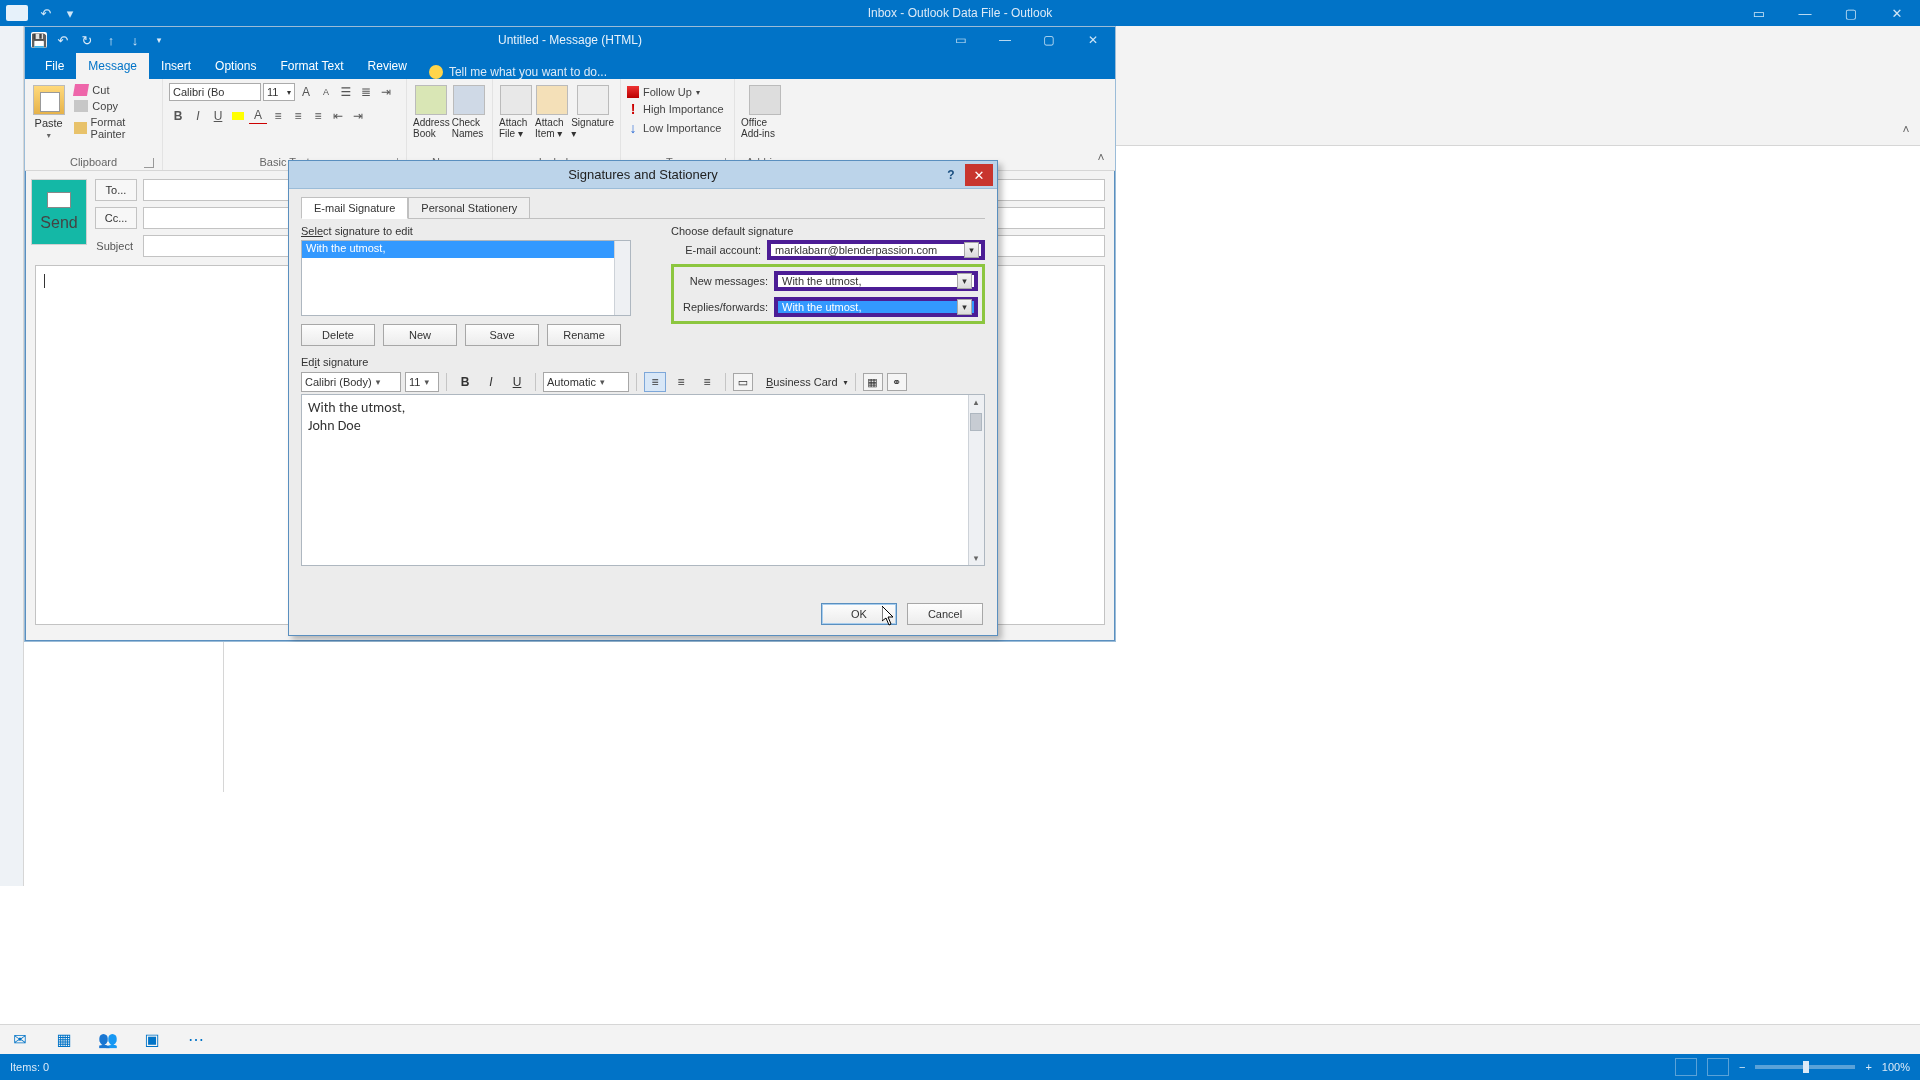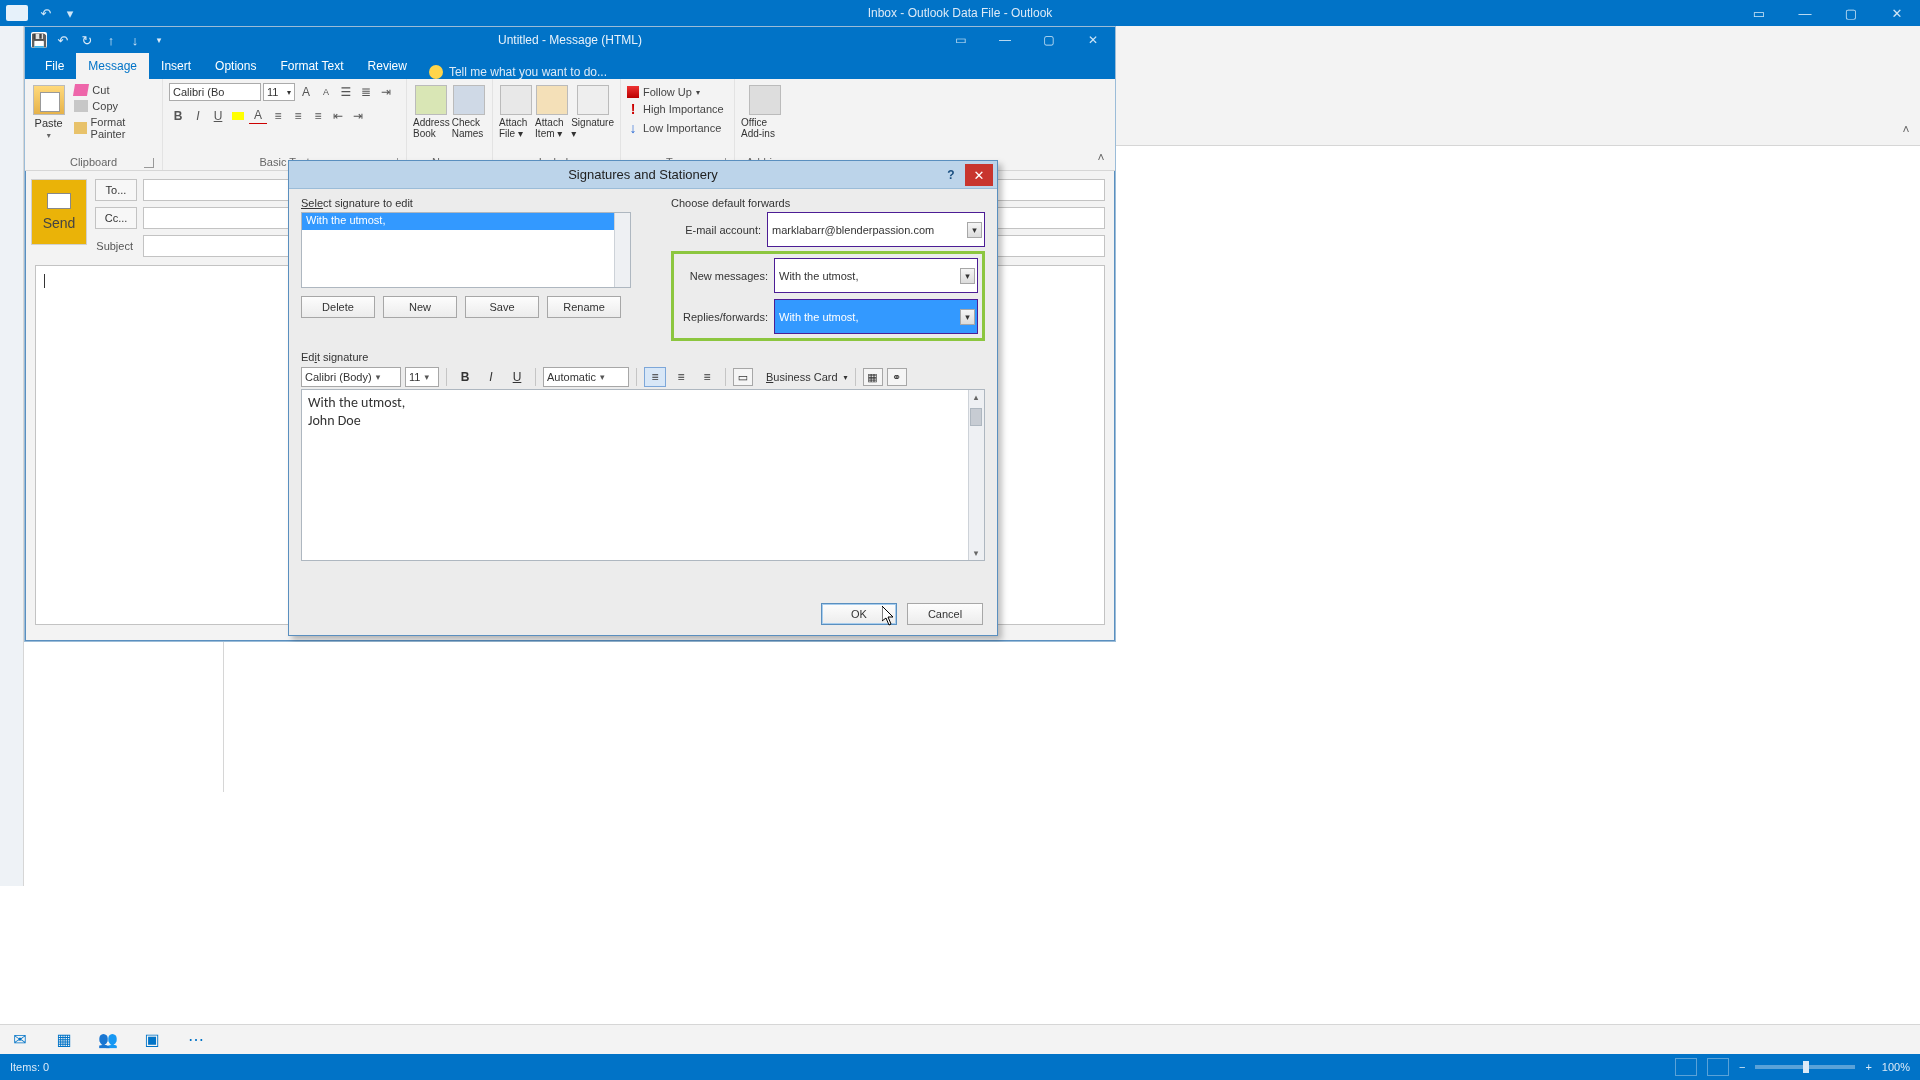--- a/index.html
+++ b/index.html
@@ -49,21 +49,21 @@
 .tiny-btn u{text-decoration:underline}
 .color-strip{width:18px;height:4px;background:#c00;margin-top:1px}
 .tag-line{display:flex;align-items:center;gap:4px;font-size:11px;color:#444;padding:1px 0}
 .flag-ico{width:12px;height:12px}
 .flag-red{background:linear-gradient(#e33,#b00)}
 .flag-bang{color:#c00;font-weight:bold;font-size:14px;width:12px;text-align:center}
 .flag-down{color:#2a6ad4;font-weight:bold;font-size:14px;width:12px;text-align:center}
 
 
 .compose-area{display:flex;padding:8px 10px 0 6px;gap:8px}
-.send-box{width:56px;height:66px;border:1px solid #d0d0d0;background:#eab308;display:flex;flex-direction:column;align-items:center;justify-content:center;gap:6px;font-size:14px;color:#444}
+.send-box{width:56px;height:66px;border:1px solid #d0d0d0;background:#14b8a6;display:flex;flex-direction:column;align-items:center;justify-content:center;gap:6px;font-size:16px;color:#444}
 .send-box .env{width:24px;height:16px;border:1px solid #888;background:#fff;position:relative}
 .fields{flex:1;display:flex;flex-direction:column;gap:6px}
 .frow{display:flex;align-items:center;gap:6px}
 .frow .fbtn{width:42px;height:22px;border:1px solid #c3c3c3;background:#f7f7f7;font-size:11px;display:flex;align-items:center;justify-content:center}
 .frow .fsub{width:42px;font-size:11px;color:#555;text-align:right;padding-right:4px}
 .frow input{flex:1;height:22px;border:1px solid #c3c3c3;background:#fff;padding:0 4px;font-size:12px}
 .body-area{margin:8px 10px 8px 10px;border:1px solid #c3c3c3;background:#fff;height:360px;padding:8px}
 .caret{display:inline-block;width:1px;height:14px;background:#333}
 
 
@@ -97,21 +97,21 @@
 .leftcol{width:330px}
 .rightcol{flex:1}
 .grp-label{font-size:11px;color:#333;margin-bottom:3px}
 .sig-list{width:100%;height:76px;border:1px solid #aeb7c0;background:#fff;position:relative}
 .sig-list .item{height:17px;background:#3399ff;color:#fff;font-size:11px;padding:1px 4px}
 .sig-list .scroll{position:absolute;right:0;top:0;width:16px;height:100%;background:#eef0f3;border-left:1px solid #cdd2d8}
 .btn-row{display:flex;gap:8px;margin-top:8px}
 .btn{width:74px;height:22px;border:1px solid #a7a7a7;background:linear-gradient(#fdfdfd,#ececec);font-size:11px;display:flex;align-items:center;justify-content:center;cursor:pointer}
 .pair{display:flex;align-items:center;margin-bottom:6px}
 .pair label{width:96px;font-size:11px;text-align:right;padding-right:6px;color:#333}
-.combo{flex:1;height:35px;border:1px solid #4c1d95;background:#fff;display:flex;align-items:center;justify-content:space-between;padding:0 2px 0 4px;font-size:11px}
+.combo{flex:1;height:20px;border:4px solid #4c1d95;background:#fff;display:flex;align-items:center;justify-content:space-between;padding:0 2px 0 4px;font-size:11px}
 .combo .arr{width:15px;height:16px;background:linear-gradient(#f5f5f5,#dcdcdc);border:1px solid #a7a7a7;display:flex;align-items:center;justify-content:center;font-size:9px;color:#333}
 .hl-box{border:3px solid #8cc63f;padding:4px 4px;margin-top:-2px}
 .combo.sel{background:#3399ff;color:#fff}
 .edit-label{font-size:11px;margin:10px 0 4px 0}
 .sig-toolbar{display:flex;align-items:center;gap:4px;margin-bottom:2px}
 .sig-toolbar .sep{width:1px;height:18px;background:#c5c5c5;margin:0 3px}
 .cb{height:20px;border:1px solid #a7a7a7;background:#fff;font-size:11px;display:flex;align-items:center;padding:0 3px}
 .cb .ar{margin-left:4px;font-size:9px;color:#555}
 .tb-btn{width:22px;height:20px;border:1px solid transparent;display:flex;align-items:center;justify-content:center;font-size:12px}
 .tb-btn.active{border:1px solid #7da7d9;background:#d8e7f7}
@@ -342,37 +342,41 @@
   </div>
 </div>
 
 <div class="dialog">
   <div class="dlg-title">
     <span class="t">Signatures and Stationery</span>
     <div class="help">?</div>
     <div class="close">✕</div>
   </div>
   <div class="dlg-body">
+    <div class="dlg-tabs">
+      <div class="dtab active">E-mail Signature</div>
+      <div class="dtab">Personal Stationery</div>
+    </div>
 
     <div class="dlg-top">
       <div class="leftcol">
         <div class="grp-label"><span style="text-decoration:underline">Sele</span><span>ct signature to edit</span></div>
         <div class="sig-list">
           <div class="item">With the utmost,</div>
           <div class="scroll"></div>
         </div>
         <div class="btn-row">
           <div class="btn">Delete</div>
           <div class="btn">New</div>
           <div class="btn">Save</div>
           <div class="btn">Rename</div>
         </div>
       </div>
       <div class="rightcol">
-        <div class="grp-label">Choose default forwards</div>
+        <div class="grp-label">Choose default signature</div>
         <div class="pair">
           <label>E-mail account:</label>
           <div class="combo">
               <span>marklabarr@blenderpassion.com</span>
               <span class="arr">▾</span>
             </div>
         </div>
         <div class="hl-box">
           <div class="pair">
             <label>New messages:</label>

